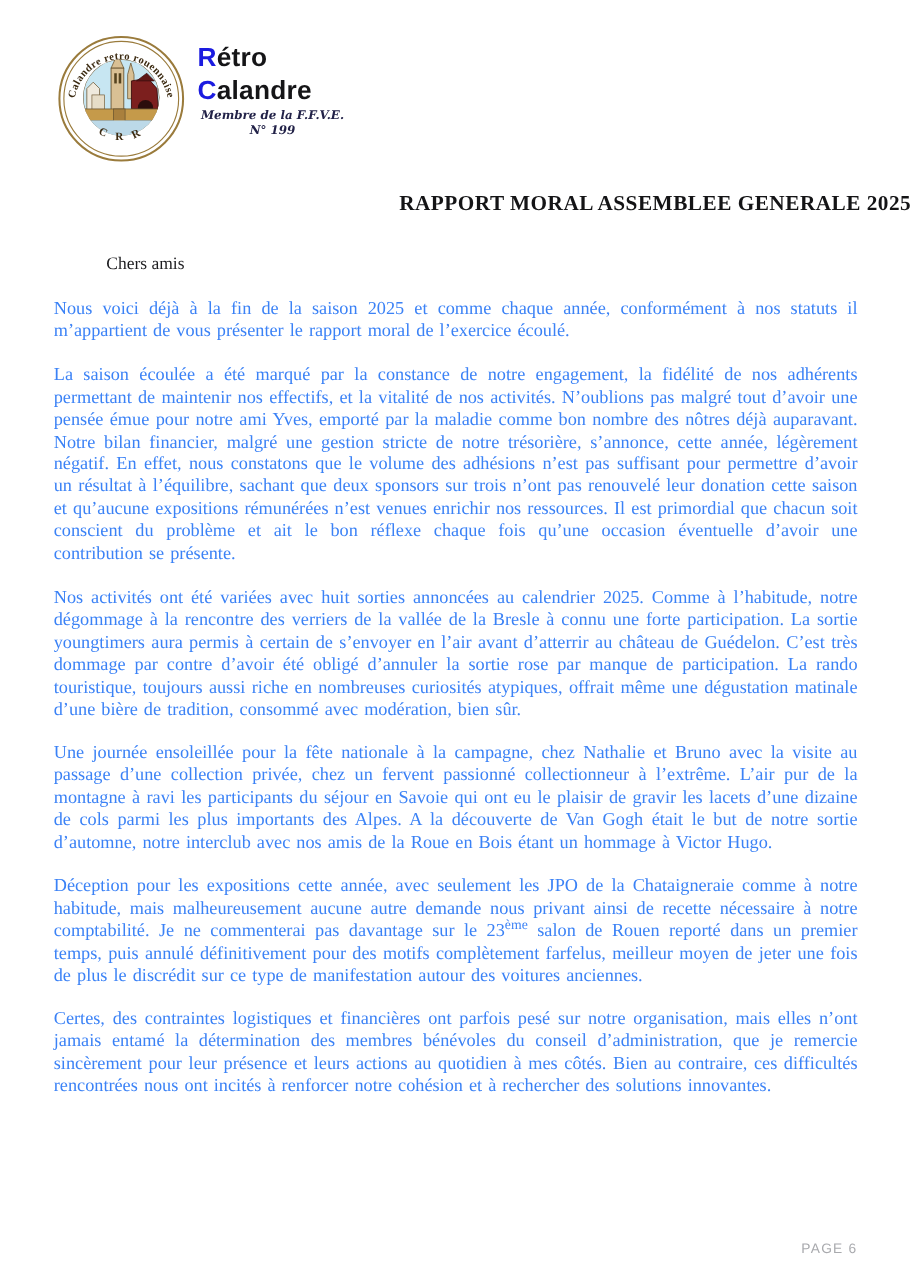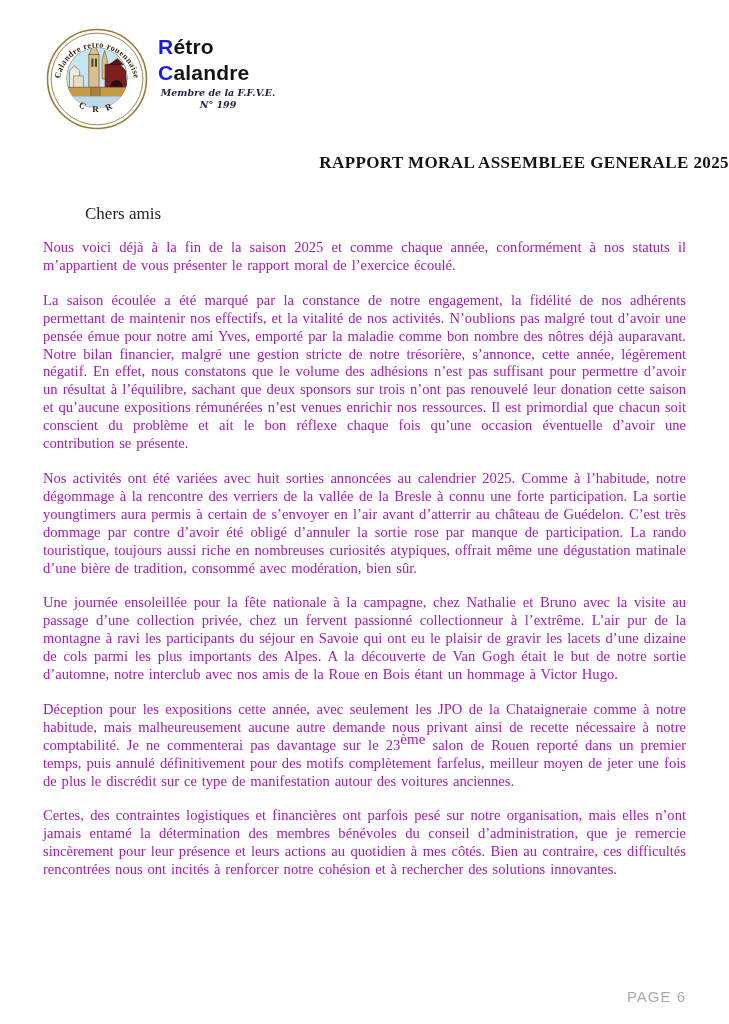--- a/index.html
+++ b/index.html
@@ -21,34 +21,34 @@
   .membership{
     margin-top:1px;text-align:center;width:120px;
     font-family:"DejaVu Serif","Liberation Serif",serif;
     font-style:italic;font-weight:700;font-size:9.5px;line-height:12px;color:#222248;
   }
   
   .doc-title{
     position:absolute;top:153px;left:0;width:100%;
     text-align:right;font-weight:700;font-size:17px;letter-spacing:.4px;color:#141416;
   }
-  .salutation{position:absolute;top:204px;left:85px;font-size:17px;}
+  .salutation{position:absolute;top:204px;left:85px;font-size:14px;}
   .doc-body{position:absolute;top:239px;left:43px;width:643px;}
   .doc-body p{
     margin:0 0 17px 0;
     font-size:14.6px;line-height:17.9px;
     text-align:justify;text-justify:inter-word;
-    word-spacing:1.2px;color:#a21caf;
+    word-spacing:1.2px;color:#3b82f6;
   }
-  .doc-body p sup{font-size:15px;line-height:0;}
+  .doc-body p sup{font-size:11px;line-height:0;}
   
   .footer-label{
     position:absolute;right:43px;bottom:19px;
     font-family:"Liberation Sans","DejaVu Sans",sans-serif;
-    font-size:15px;letter-spacing:1px;color:var(--footer-gray,#a9aaae);margin-top:20px;
+    font-size:11px;letter-spacing:1px;color:var(--footer-gray,#a9aaae);margin-top:20px;
   }
   
   .ring-text{font-family:"Liberation Serif",serif;font-weight:700;fill:#3c2b12;}
 </style>
 </head>
 <body>
 
 <div class="page">
 
   <div class="header">

